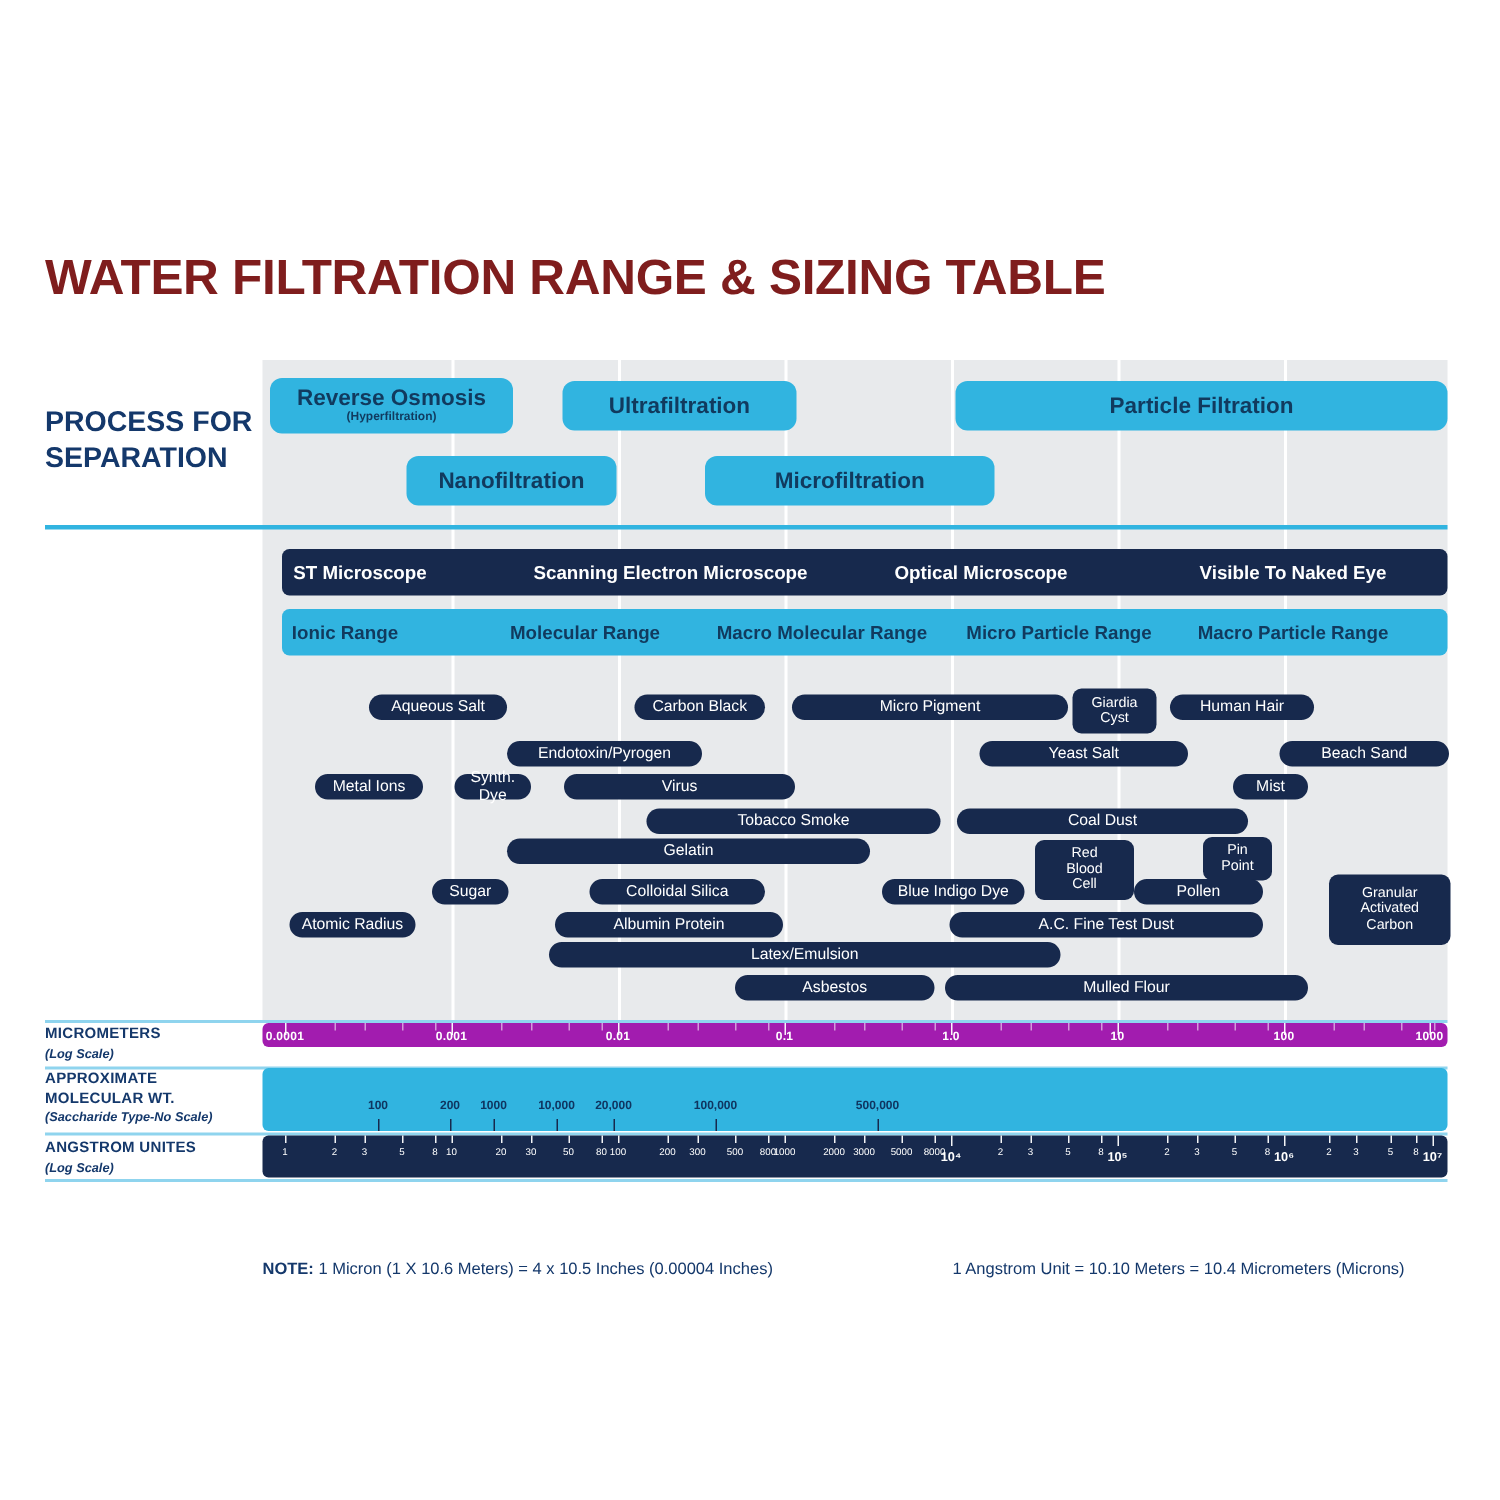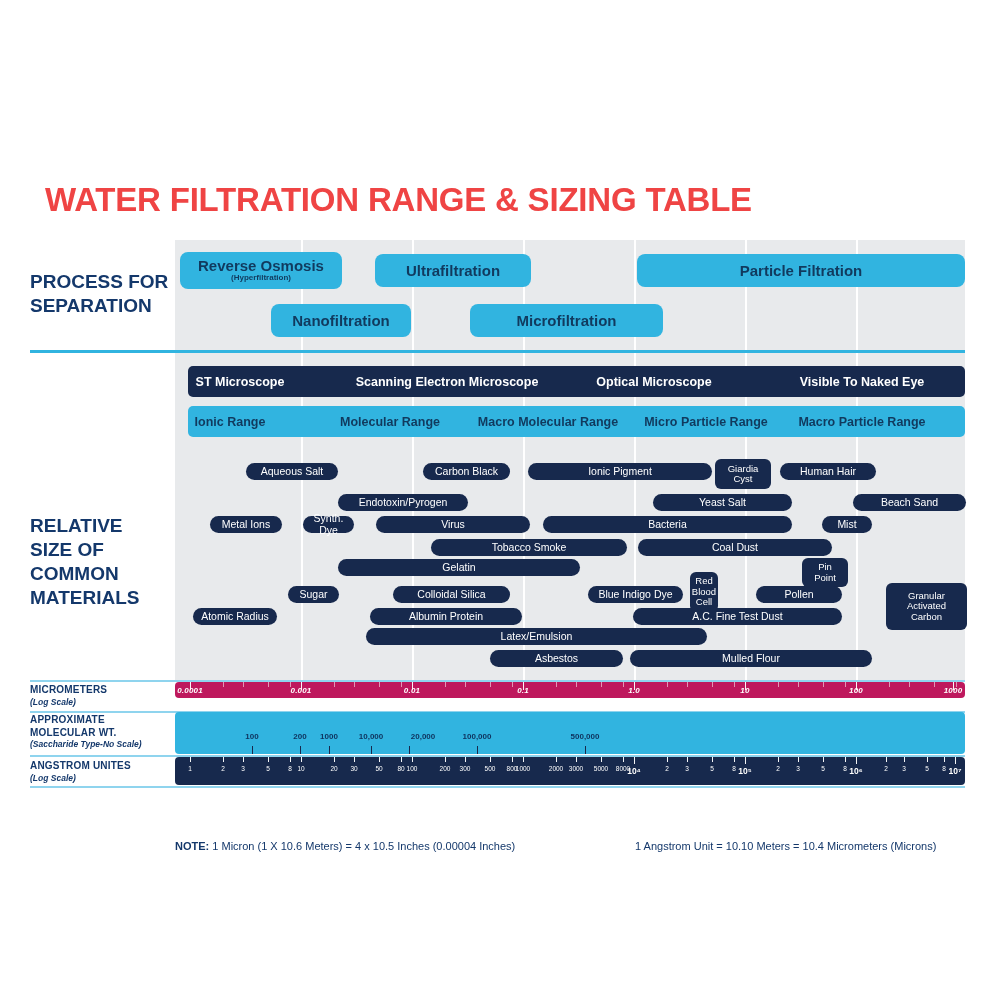--- a/index.html
+++ b/index.html
@@ -1,19 +1,19 @@
 <!DOCTYPE html>
 <html><head>
 <meta charset="utf-8">
 <style>
   html,body{margin:0;padding:0;background:#fff;}
   .page{position:relative;width:1000px;height:1000px;background:#fff;overflow:hidden;
         font-family:"Liberation Sans",sans-serif;color:#14386b;}
-  .title{position:absolute;left:30px;top:166px;margin:15px;font-size:33px;font-weight:800;
-         letter-spacing:-0.2px;color:#ef4444;white-space:nowrap;}
+  .title{position:absolute;left:30px;top:166px;margin:0;font-size:33px;font-weight:800;
+         letter-spacing:-0.2px;color:#7f1d1d;white-space:nowrap;}
   .panel{position:absolute;left:175px;top:240px;width:790px;height:440px;background:#e8eaec;z-index:0;}
   .gridline{position:absolute;top:0;bottom:0;width:2px;background:#ffffff;}
   .heading{position:absolute;left:30px;font-size:19px;font-weight:800;line-height:1.26;
            color:#14386b;white-space:pre-line;z-index:3;}
   .sep-line{position:absolute;left:30px;width:935px;height:2.5px;background:#31b4e0;z-index:1;}
   .thin-line{position:absolute;left:30px;width:935px;height:1.5px;background:#8fd4ee;z-index:0;}
   .proc-bar{position:absolute;z-index:2;background:#31b4e0;border-radius:8px;color:#113a5e;
             display:flex;flex-direction:column;align-items:center;justify-content:center;text-align:center;}
   .proc-label{font-size:15px;font-weight:700;line-height:1.05;}
   .proc-sub{font-size:8px;font-weight:600;line-height:1.1;}
@@ -23,21 +23,21 @@
   .bar-item{position:absolute;top:50%;transform:translate(-50%,-50%);white-space:nowrap;
             font-size:12.5px;font-weight:700;}
   .bar-item.white{color:#ffffff;}
   .bar-item.dark{color:#113a5e;}
   .pill{position:absolute;z-index:2;background:#17294d;color:#fff;border-radius:9px;
         display:flex;align-items:center;justify-content:center;text-align:center;
         font-size:10.5px;font-weight:500;line-height:1.1;white-space:pre-line;
         padding:0 2px;box-sizing:border-box;}
   .pill-box{border-radius:6px;font-size:9.5px;}
   .scale-bar{position:absolute;left:175px;width:790px;z-index:2;border-radius:4px;}
-  #um-bar{top:682px;height:16px;background:#be185d;font-style:italic;}
+  #um-bar{top:682px;height:16px;background:#a21caf;}
   #mw-bar{top:712px;height:42px;background:#31b4e0;}
   #an-bar{top:757px;height:28px;background:#17294d;}
   #um-bar .tick-mark{position:absolute;top:0;width:1px;height:8px;background:rgba(255,255,255,.95);}
   #um-bar .tick-mark.minor{height:5px;background:rgba(255,255,255,.55);}
   #um-bar .tick-label{position:absolute;bottom:3px;transform:translateX(-50%);color:#fff;
                       font-size:8px;font-weight:700;letter-spacing:.2px;}
   #mw-bar .tick-mark{position:absolute;bottom:0;width:1px;height:8px;background:#17294d;}
   #mw-bar .tick-label{position:absolute;top:20px;transform:translateX(-50%);color:#0f3560;
                       font-size:8px;font-weight:700;}
   #an-bar .tick-mark{position:absolute;top:0;width:1px;height:5px;background:rgba(255,255,255,.95);}
@@ -63,24 +63,20 @@
       <span class="gridline" style="left: 126px;"></span>
       <span class="gridline" style="left: 237px;"></span>
       <span class="gridline" style="left: 348px;"></span>
       <span class="gridline" style="left: 459px;"></span>
       <span class="gridline" style="left: 570px;"></span>
       <span class="gridline" style="left: 681px;"></span>
     </div>
 
   <div class="heading" style="top:270px">PROCESS FOR
 SEPARATION</div>
-  <div class="heading" style="top:514px">RELATIVE
-SIZE OF
-COMMON
-MATERIALS</div>
 
   <div class="proc-bar" style="left:180px;top:252px;width:162px;height:37px">
     <span class="proc-label">Reverse Osmosis</span>
     <span class="proc-sub">(Hyperfiltration)</span>
   </div>
   <div class="proc-bar" style="left:375px;top:254px;width:156px;height:33px">
     <span class="proc-label">Ultrafiltration</span>
   </div>
   <div class="proc-bar" style="left:637px;top:254px;width:328px;height:33px">
     <span class="proc-label">Particle Filtration</span>
@@ -104,40 +100,39 @@
   <div class="section-bar cyan" style="left:188px;top:406px;width:777px;height:31px">
     <span class="bar-item dark" style="left:42px">Ionic Range</span>
     <span class="bar-item dark" style="left:202px">Molecular Range</span>
     <span class="bar-item dark" style="left:360px">Macro Molecular Range</span>
     <span class="bar-item dark" style="left:518px">Micro Particle Range</span>
     <span class="bar-item dark" style="left:674px">Macro Particle Range</span>
   </div>
 
   <div class="pill" style="left:246px;top:463px;width:92px;height:17px">Aqueous Salt</div>
   <div class="pill" style="left:423px;top:463px;width:87px;height:17px">Carbon Black</div>
-  <div class="pill" style="left:528px;top:463px;width:184px;height:17px">Ionic Pigment</div>
+  <div class="pill" style="left:528px;top:463px;width:184px;height:17px">Micro Pigment</div>
   <div class="pill pill-box" style="left:715px;top:459px;width:56px;height:30px">Giardia
 Cyst</div>
   <div class="pill" style="left:780px;top:463px;width:96px;height:17px">Human Hair</div>
 
   <div class="pill" style="left:338px;top:494px;width:130px;height:17px">Endotoxin/Pyrogen</div>
   <div class="pill" style="left:653px;top:494px;width:139px;height:17px">Yeast Salt</div>
   <div class="pill" style="left:853px;top:494px;width:113px;height:17px">Beach Sand</div>
 
   <div class="pill" style="left:210px;top:516px;width:72px;height:17px">Metal Ions</div>
   <div class="pill" style="left:303px;top:516px;width:51px;height:17px">Synth. Dye</div>
   <div class="pill" style="left:376px;top:516px;width:154px;height:17px">Virus</div>
-  <div class="pill" style="left:543px;top:516px;width:249px;height:17px">Bacteria</div>
   <div class="pill" style="left:822px;top:516px;width:50px;height:17px">Mist</div>
 
   <div class="pill" style="left:431px;top:539px;width:196px;height:17px">Tobacco Smoke</div>
   <div class="pill" style="left:638px;top:539px;width:194px;height:17px">Coal Dust</div>
 
   <div class="pill" style="left:338px;top:559px;width:242px;height:17px">Gelatin</div>
-  <div class="pill pill-box" style="left:690px;top:572px;width:28px;height:40px">Red
+  <div class="pill pill-box" style="left:690px;top:560px;width:66px;height:40px">Red
 Blood
 Cell</div>
   <div class="pill pill-box" style="left:802px;top:558px;width:46px;height:29px">Pin
 Point</div>
 
   <div class="pill" style="left:288px;top:586px;width:51px;height:17px">Sugar</div>
   <div class="pill" style="left:393px;top:586px;width:117px;height:17px">Colloidal Silica</div>
   <div class="pill" style="left:588px;top:586px;width:95px;height:17px">Blue Indigo Dye</div>
   <div class="pill" style="left:756px;top:586px;width:86px;height:17px">Pollen</div>
   <div class="pill pill-box" style="left:886px;top:583px;width:81px;height:47px">Granular
@@ -207,21 +202,21 @@
   <div class="scale-bar" id="mw-bar">
       <span class="tick-mark" style="left: 77px;"></span>
       <span class="tick-label" style="left: 77px;">100</span>
       <span class="tick-mark" style="left: 125px;"></span>
       <span class="tick-label" style="left: 125px;">200</span>
       <span class="tick-mark" style="left: 154px;"></span>
       <span class="tick-label" style="left: 154px;">1000</span>
       <span class="tick-mark" style="left: 196px;"></span>
       <span class="tick-label" style="left: 196px;">10,000</span>
       <span class="tick-mark" style="left: 234px;"></span>
-      <span class="tick-label" style="left: 234px; padding-left: 28px;">20,000</span>
+      <span class="tick-label" style="left: 234px;">20,000</span>
       <span class="tick-mark" style="left: 302px;"></span>
       <span class="tick-label" style="left: 302px;">100,000</span>
       <span class="tick-mark" style="left: 410px;"></span>
       <span class="tick-label" style="left: 410px;">500,000</span>
     </div>
   <div class="scale-bar" id="an-bar">
       <span class="tick-mark" style="left: 15px;"></span>
       <span class="tick-label" style="left: 15px;">1</span>
       <span class="tick-mark" style="left: 48px;"></span>
       <span class="tick-label" style="left: 48px;">2</span>

